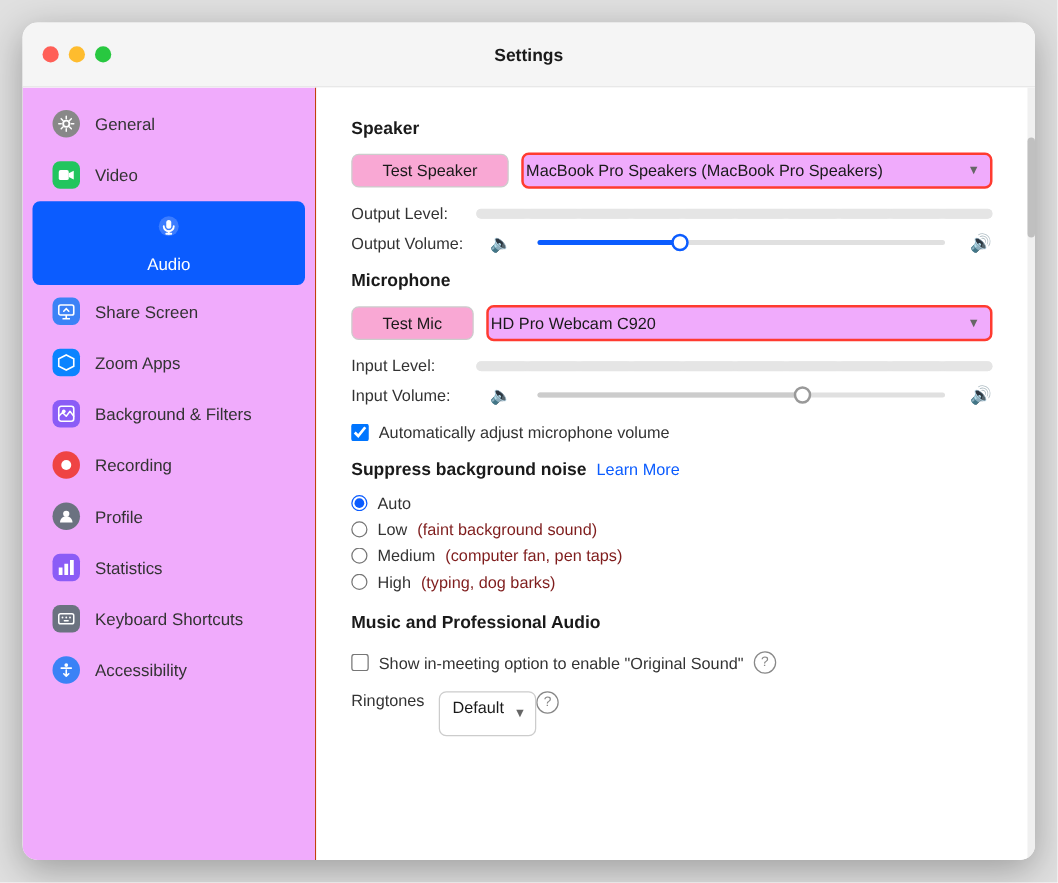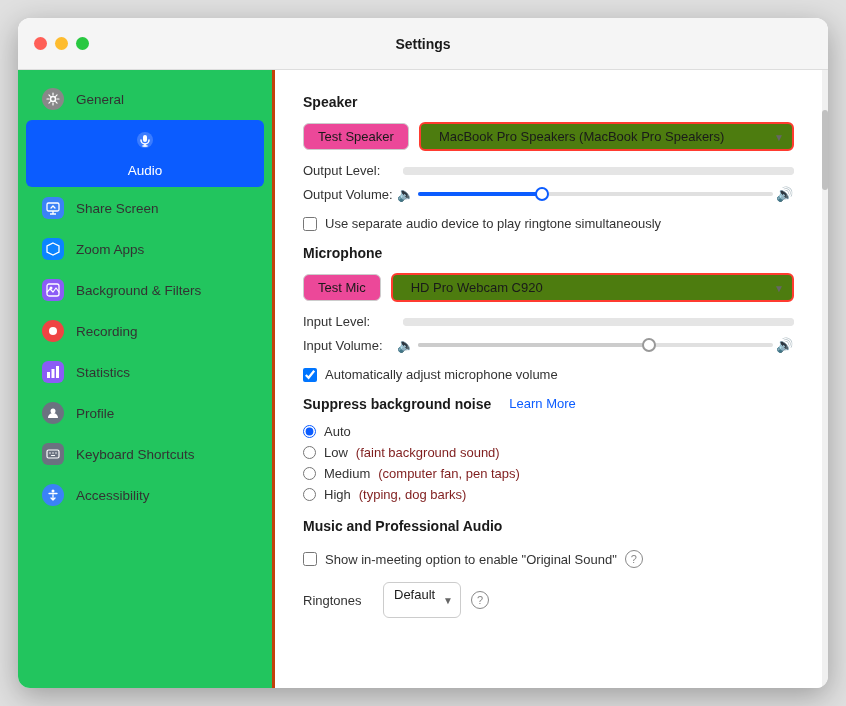--- a/index.html
+++ b/index.html
@@ -51,23 +51,23 @@
       font-size: 14px;
       font-weight: 600;
       color: #1a1a1a;
     }
     .main-content {
       display: flex;
       flex: 1;
       overflow: hidden;
     }
     .sidebar {
-      width: 257px;
-      background: #22c55e;
-      border-right: 3px solid #c2410c;
+      width: 235px;
+      background: #f0abfc;
+      border-right: 1px solid #c2410c;
       padding: 8px 0;
       overflow-y: auto;
       flex-shrink: 0;
     }
     .sidebar-item {
       display: flex;
       align-items: center;
       gap: 12px;
       padding: 9px 16px;
       cursor: pointer;
@@ -116,39 +116,39 @@
       color: #1a1a1a;
       margin-bottom: 12px;
     }
     .control-row {
       display: flex;
       align-items: center;
       gap: 10px;
       margin-bottom: 12px;
     }
     .btn {
-      padding: 5px 14px;
+      padding: 5px 24px;
       border: 1px solid #ccc;
       border-radius: 6px;
-      background: #ec4899;
+      background: #f9a8d4;
       font-size: 13px;
       cursor: pointer;
       color: #1a1a1a;
       white-space: nowrap;
     }
     .select-wrapper {
       flex: 1;
       position: relative;
     }
     .select-wrapper select {
       width: 100%;
-      padding: 5px 18px;
+      padding: 5px 2px;
       border: 2px solid #ff3b30;
       border-radius: 6px;
-      background: #4d7c0f;
+      background: #f0abfc;
       font-size: 13px;
       color: #1a1a1a;
       appearance: none;
       cursor: pointer;
     }
     .select-wrapper::after {
       content: '▼';
       font-size: 10px;
       position: absolute;
       right: 10px;
@@ -179,21 +179,21 @@
     }
     .level-segment {
       flex: 1;
       height: 100%;
       background: #e5e5e5;
       border-radius: 2px;
     }
     .volume-row {
       display: flex;
       align-items: center;
-      gap: 4px;
+      gap: 21px;
       margin-bottom: 14px;
     }
     .volume-label {
       font-size: 13px;
       color: #333;
       min-width: 90px;
     }
     .volume-icon {
       font-size: 14px;
       color: #555;
@@ -241,22 +241,22 @@
     .checkbox-row input[type="checkbox"] {
       width: 14px;
       height: 14px;
       cursor: pointer;
     }
     .section-divider {
       margin-bottom: 14px;
     }
     .suppress-row {
       display: flex;
-      align-items: flex-start;
-      gap: 18px;
+      align-items: center;
+      gap: 8px;
       margin-bottom: 12px;
     }
     .suppress-label {
       font-size: 14px;
       font-weight: 700;
       color: #1a1a1a;
     }
     .learn-more {
       color: #0b5cff;
       font-size: 13px;
@@ -283,22 +283,21 @@
       font-size: 13px;
     }
     .section-title-music {
       font-size: 14px;
       font-weight: 700;
       color: #1a1a1a;
       margin-bottom: 16px;
     }
     .ringtones-row {
       display: flex;
-      align-items: center;
-      gap: 10px;
+      align-items: flex-start;
       margin-top: 12px;
     }
     .ringtones-label {
       font-size: 13px;
       color: #333;
       min-width: 70px;
     }
     .ringtones-select {
       padding: 4px 24px 15px 10px;
       border: 1px solid #ccc;
@@ -367,20 +366,29 @@
       <div class="sidebar-item">
         <div class="sidebar-icon icon-general">
           <svg width="14" height="14" viewBox="0 0 14 14" fill="white">
               <circle cx="7" cy="7" r="2.5" fill="none" stroke="white" stroke-width="1.5"></circle>
               <path d="M7 1v2M7 11v2M1 7h2M11 7h2M2.93 2.93l1.41 1.41M9.66 9.66l1.41 1.41M2.93 11.07l1.41-1.41M9.66 4.34l1.41-1.41" stroke="white" stroke-width="1.2" stroke-linecap="round"></path>
             </svg>
         </div>
         <span>General</span>
       </div>
 
+      <div class="sidebar-item">
+        <div class="sidebar-icon icon-video">
+          <svg width="14" height="14" viewBox="0 0 14 14" fill="white">
+              <rect x="1" y="3" width="8" height="8" rx="1.5" fill="white"></rect>
+              <path d="M9 5.5l4-2v7l-4-2V5.5z" fill="white"></path>
+            </svg>
+        </div>
+        <span>Video</span>
+      </div>
 
       <div class="sidebar-item active">
         <div class="sidebar-icon icon-audio">
           <svg width="18" height="18" viewBox="0 0 18 18" fill="none">
             <circle cx="9" cy="9" r="8" fill="rgba(255,255,255,0.2)"></circle>
             <rect x="7" y="4" width="4" height="7" rx="2" fill="white"></rect>
             <path d="M5 9c0 2.2 1.8 4 4 4s4-1.8 4-4" stroke="white" stroke-width="1.5" stroke-linecap="round" fill="none"></path>
             <line x1="9" y1="13" x2="9" y2="15" stroke="white" stroke-width="1.5" stroke-linecap="round"></line>
             <line x1="7" y1="15" x2="11" y2="15" stroke="white" stroke-width="1.5" stroke-linecap="round"></line>
           </svg>
@@ -424,38 +432,38 @@
       <div class="sidebar-item">
         <div class="sidebar-icon icon-recording">
           <svg width="14" height="14" viewBox="0 0 14 14" fill="white">
               <circle cx="7" cy="7" r="4" fill="white"></circle>
             </svg>
         </div>
         <span>Recording</span>
       </div>
 
       <div class="sidebar-item">
+        <div class="sidebar-icon icon-profile">
+          <svg width="14" height="14" viewBox="0 0 14 14" fill="white">
+              <circle cx="7" cy="5" r="2.5" fill="white"></circle>
+              <path d="M2 12c0-2.8 2.2-5 5-5s5 2.2 5 5" fill="white"></path>
+            </svg>
+        </div>
+        <span>Profile</span>
+      </div>
+
+      <div class="sidebar-item">
         <div class="sidebar-icon icon-statistics">
           <svg width="14" height="14" viewBox="0 0 14 14" fill="white">
               <rect x="1" y="7" width="3" height="6" fill="white"></rect>
               <rect x="5.5" y="4" width="3" height="9" fill="white"></rect>
               <rect x="10" y="1" width="3" height="12" fill="white"></rect>
             </svg>
         </div>
         <span>Statistics</span>
-      </div>
-
-      <div class="sidebar-item">
-        <div class="sidebar-icon icon-profile">
-          <svg width="14" height="14" viewBox="0 0 14 14" fill="white">
-              <circle cx="7" cy="5" r="2.5" fill="white"></circle>
-              <path d="M2 12c0-2.8 2.2-5 5-5s5 2.2 5 5" fill="white"></path>
-            </svg>
-        </div>
-        <span>Profile</span>
       </div>
 
 
       <div class="sidebar-item">
         <div class="sidebar-icon icon-keyboard">
           <svg width="14" height="14" viewBox="0 0 14 14" fill="white">
               <rect x="1" y="3" width="12" height="8" rx="1.5" fill="none" stroke="white" stroke-width="1.2"></rect>
               <line x1="4" y1="6" x2="4" y2="6" stroke="white" stroke-width="1.5" stroke-linecap="round"></line>
               <line x1="7" y1="6" x2="7" y2="6" stroke="white" stroke-width="1.5" stroke-linecap="round"></line>
               <line x1="10" y1="6" x2="10" y2="6" stroke="white" stroke-width="1.5" stroke-linecap="round"></line>
@@ -510,24 +518,20 @@
         <div class="volume-row">
           <span class="volume-label">Output Volume:</span>
           <span class="volume-icon">🔈</span>
           <div class="slider-container">
             <div class="slider-fill" style="width: 35%;"></div>
             <div class="slider-thumb" style="left: calc(35% - 7px);"></div>
           </div>
           <span class="volume-icon">🔊</span>
         </div>
 
-        <div class="checkbox-row">
-          <input type="checkbox" id="separateDevice" style="">
-          <label for="separateDevice">Use separate audio device to play ringtone simultaneously</label>
-        </div>
       </div>
 
       <div class="section-divider">
         <div class="section-title">Microphone</div>
 
         <div class="control-row">
           <button class="btn">Test Mic</button>
           <div class="select-wrapper">
             <select>
               <option>HD Pro Webcam C920</option>

